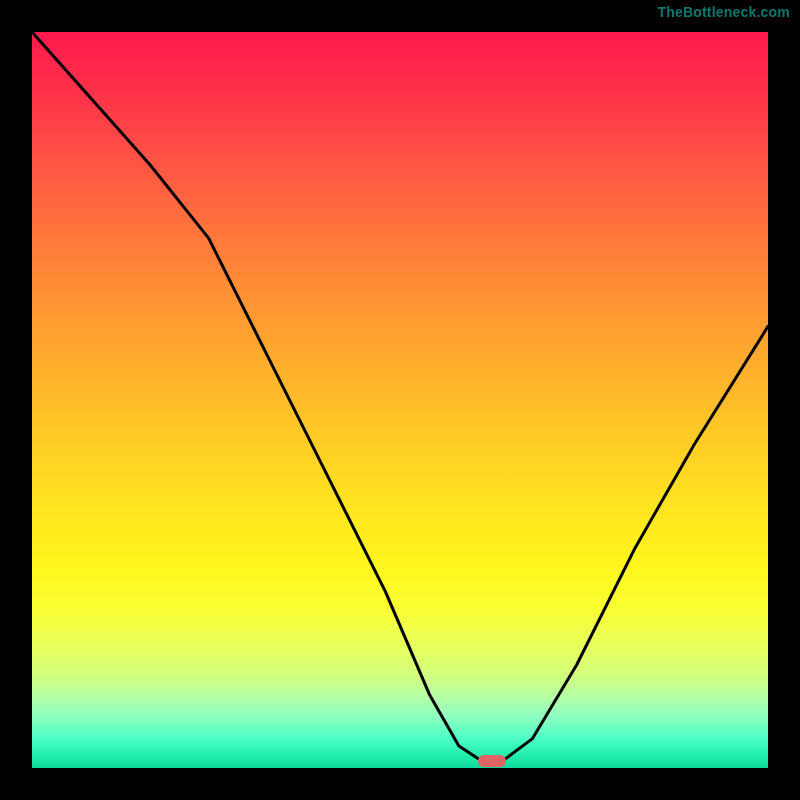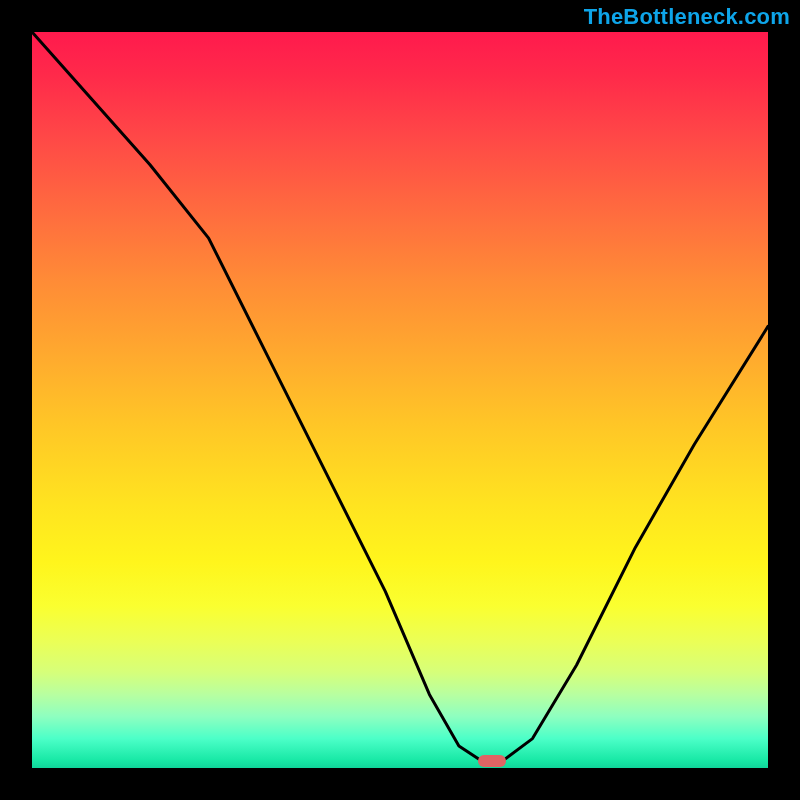--- a/index.html
+++ b/index.html
@@ -13,23 +13,23 @@
   .frame {
     position: relative;
     width: 800px;
     height: 800px;
     background: #000;
   }
   .watermark {
     position: absolute;
     top: 4px;
     right: 10px;
-    font-size: 22px;
+    font-size: 14px;
     font-weight: 600;
-    color: #0ea5e9;
+    color: #0f766e;
     letter-spacing: 0.2px;
   }
   .plot {
     position: absolute;
     left: 32px;
     top: 32px;
     width: 736px;
     height: 736px;
     overflow: hidden;
   }

